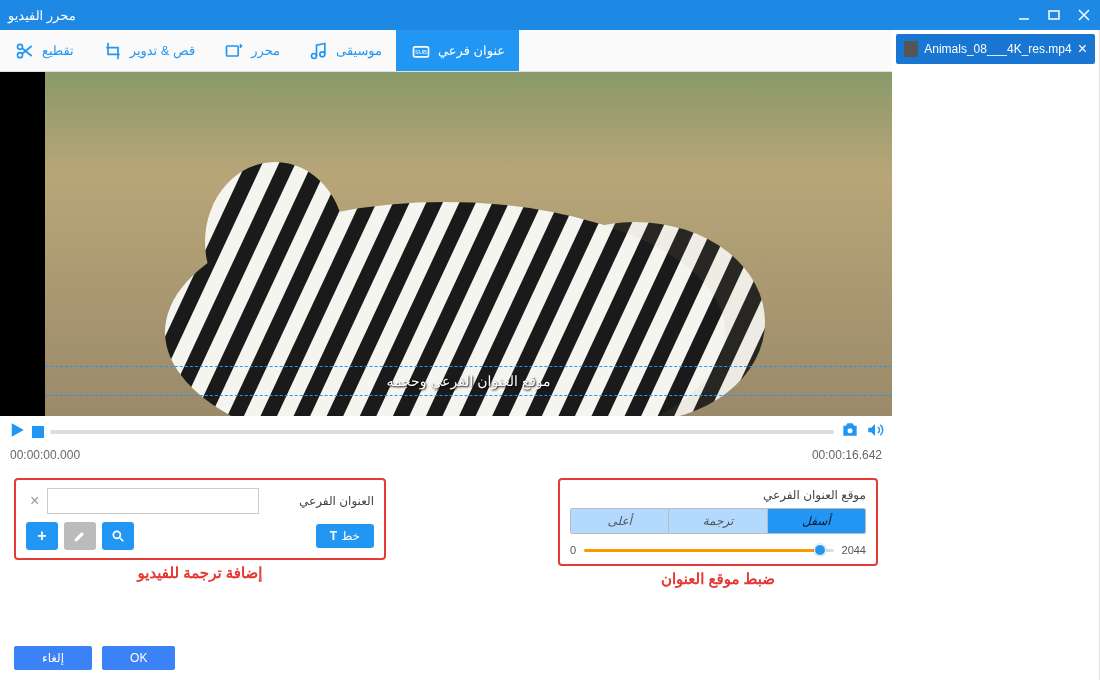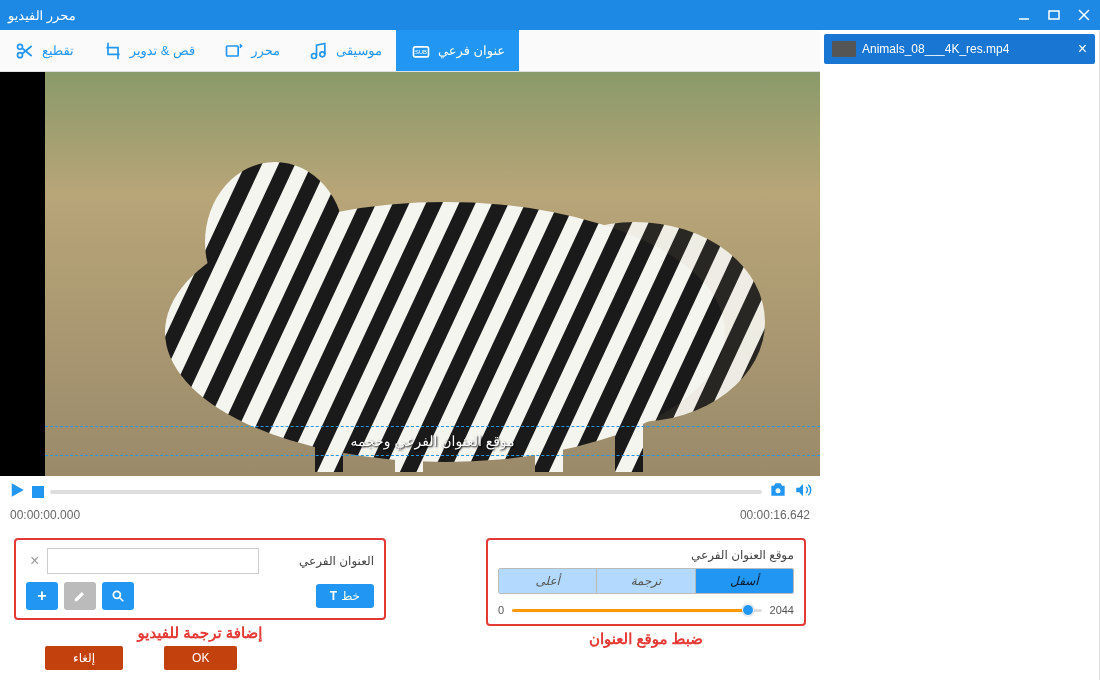--- a/index.html
+++ b/index.html
@@ -4,32 +4,32 @@
 <style>
 * { margin: 0; padding: 0; box-sizing: border-box; font-family: Tahoma, Arial, sans-serif; }
 body { background: #fff; width: 1100px; height: 680px; overflow: hidden; position: relative; }
 
 .titlebar { background: #1e88e5; height: 30px; display: flex; align-items: center; justify-content: space-between; padding: 0 8px; color: #fff; font-size: 13px; }
 .titlebar-right { direction: rtl; }
 .win-controls { display: flex; gap: 14px; direction: ltr; }
 .win-btn { width: 16px; height: 16px; cursor: pointer; display: flex; align-items: center; justify-content: center; }
 
 .content { display: flex; height: 650px; }
-.sidebar { width: 280px; background: #fff; border-right: 1px solid #e0e0e0; direction: ltr; }
+.sidebar { width: 208px; background: #fff; border-right: 1px solid #e0e0e0; direction: ltr; }
 .file-tab { background: #1976d2; color: #fff; padding: 6px 8px; display: flex; align-items: center; gap: 6px; font-size: 12px; margin: 4px; border-radius: 2px; }
 .file-tab .thumb { width: 24px; height: 16px; background: #555; border-radius: 1px; }
 .file-tab .close { margin-left: auto; cursor: pointer; font-size: 16px; }
 
 .main { flex: 1; display: flex; flex-direction: column; }
 .toolbar { display: flex; background: #fafafa; border-bottom: 1px solid #e0e0e0; height: 42px; direction: ltr; }
 .tool-item { display: flex; align-items: center; gap: 6px; padding: 0 14px; color: #2196f3; font-size: 13px; cursor: pointer; white-space: nowrap; }
 .tool-item.active { background: #2196f3; color: #fff; }
 .tool-icon { width: 22px; height: 22px; display: flex; align-items: center; justify-content: center; }
 
-.video-area { position: relative; height: 404px; background: #000; margin: 0; padding-left: 45px; }
+.video-area { position: relative; height: 344px; background: #000; margin: 0; padding-left: 45px; }
 .video-frame { width: 100%; height: 100%; position: relative; background: linear-gradient(180deg, #8a9a6a 0%, #b8a578 30%, #9a8a6a 100%); overflow: hidden; }
 .zebra { position: absolute; left: 50px; top: 60px; width: 700px; height: 340px; }
 .subtitle-line { position: absolute; bottom: 20px; left: 0; right: 0; border-top: 1px dashed #2196f3; border-bottom: 1px dashed #2196f3; height: 30px; display: flex; align-items: center; justify-content: center; color: #fff; font-size: 14px; text-shadow: 1px 1px 2px #000; direction: rtl; }
 
 .player-bar { display: flex; align-items: center; padding: 4px 8px; gap: 6px; direction: ltr; }
 .play-btn { color: #2196f3; cursor: pointer; }
 .stop-btn { width: 12px; height: 12px; background: #2196f3; cursor: pointer; }
 .timeline { flex: 1; height: 4px; background: #ddd; position: relative; border-radius: 2px; }
 .time-label { font-size: 12px; color: #666; direction: ltr; }
 .cam-btn, .vol-btn { color: #2196f3; cursor: pointer; }
@@ -55,21 +55,21 @@
 .pos-btn:last-child { border-left: none; }
 .pos-btn.active { background: #2196f3; color: #0f172a; }
 
 .slider-row { display: flex; align-items: center; gap: 8px; margin-top: 10px; font-size: 11px; color: #555; direction: ltr; }
 .slider { flex: 1; height: 3px; background: linear-gradient(90deg, #ff9800 0%, #ff9800 95%, #ddd 95%); position: relative; border-radius: 2px; }
 .slider-thumb { position: absolute; right: 3%; top: -5px; width: 12px; height: 12px; background: #2196f3; border-radius: 50%; border: 1px solid #fff; box-shadow: 0 0 2px rgba(0,0,0,.3); }
 
 .caption { text-align: center; color: #e53935; font-size: 15px; font-weight: bold; margin-top: 4px; direction: rtl; }
 
 .footer-btns { position: absolute; bottom: 10px; left: 14px; display: flex; gap: 10px; direction: ltr; }
-.footer-btn { background: #c2410c; color: #fff; border: none; padding: 5px 28px; font-size: 12px; border-radius: 2px; cursor: pointer; margin-left: 31px; }
+.footer-btn { background: #3b82f6; color: #fff; border: none; padding: 5px 28px; font-size: 12px; border-radius: 2px; cursor: pointer; }
 .cap1 { width: 372px; }
 </style>
 </head>
 <body>
 
 <div class="titlebar">
   <div class="win-controls">
     <div class="win-btn">
         <svg width="12" height="12">
           <line x1="1" y1="10" x2="11" y2="10" stroke="#fff" stroke-width="1.5"></line>

